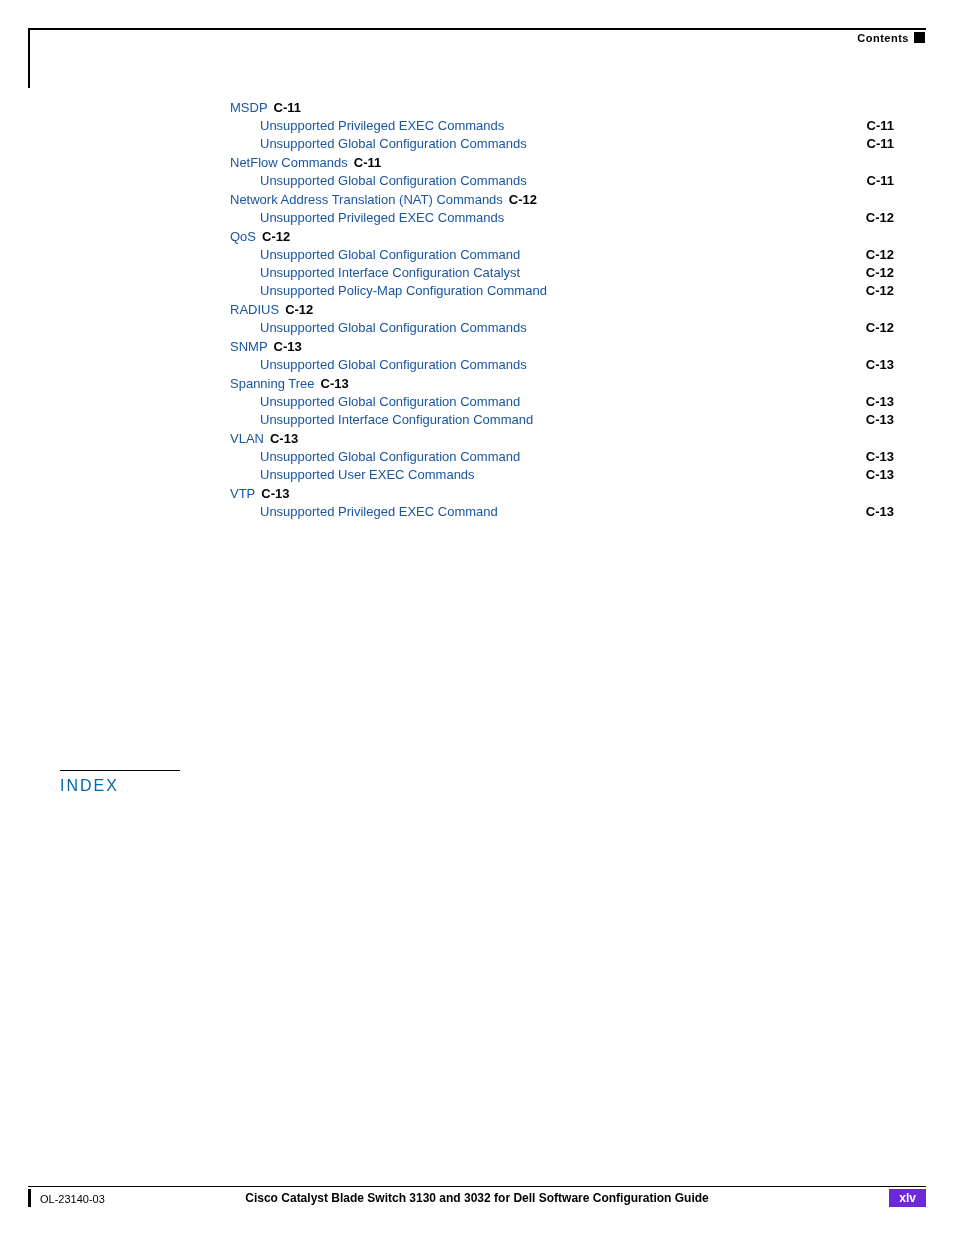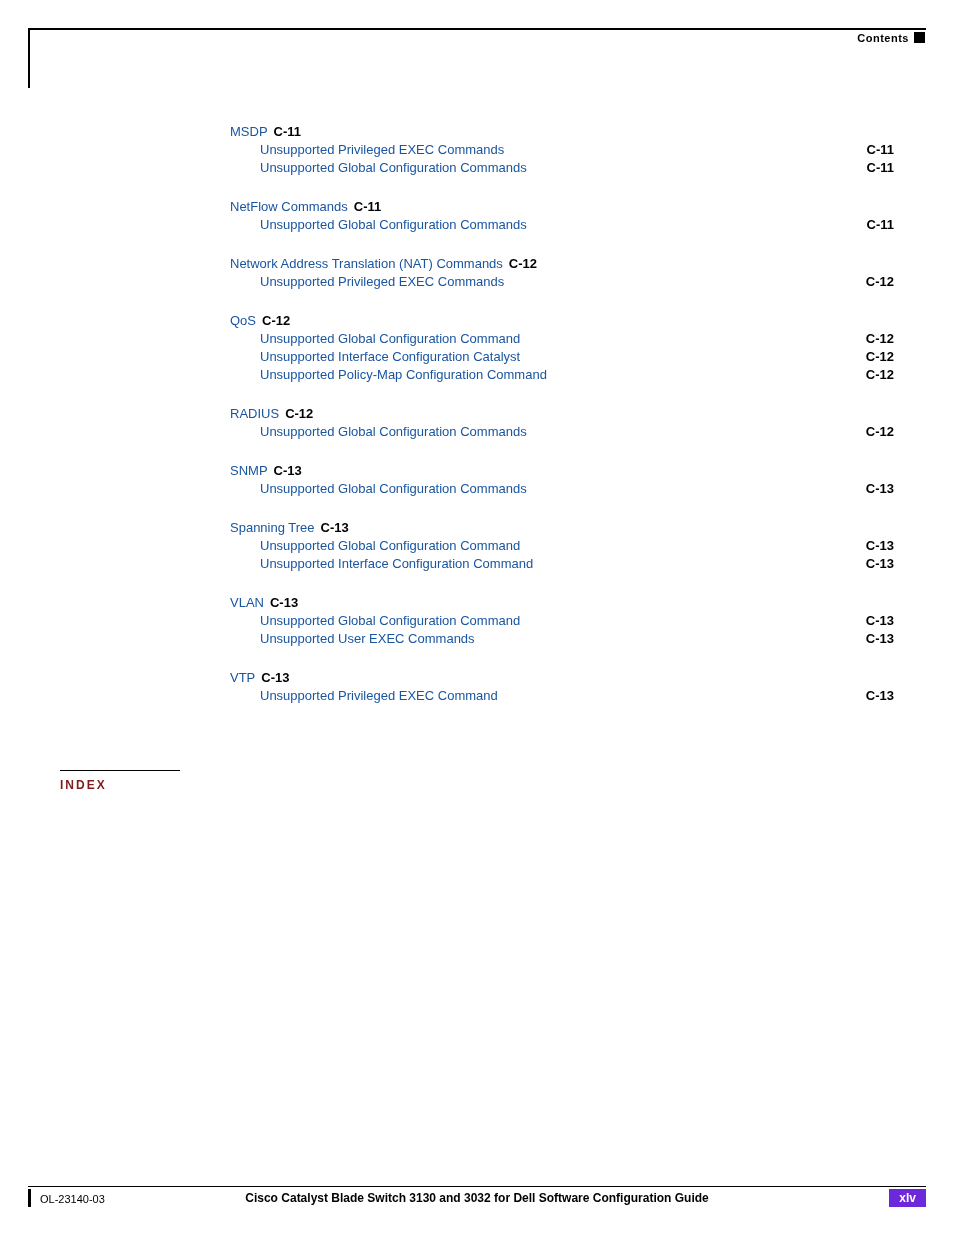--- a/index.html
+++ b/index.html
@@ -64,21 +64,20 @@
 
     
     .toc-section {
       margin-bottom: 4px;
     }
 
     .toc-level1 {
       display: flex;
       align-items: flex-end;
       margin-bottom: 3px;
-      margin-top: 24px;
     }
 
     .toc-level2 {
       display: flex;
       align-items: flex-start;
       margin-bottom: 3px;
       padding-left: 30px;
     }
 
     .toc-link {
@@ -111,24 +110,24 @@
     .index-section {
       position: absolute;
       top: 770px;
       left: 60px;
       border-top: 1px solid #000;
       padding-top: 6px;
       width: 120px;
     }
 
     .index-title {
-      font-size: 12px;
-      font-weight: bold;
+      font-size: 16px;
+      font-weight: normal;
       letter-spacing: 2px;
-      color: #7f1d1d;
+      color: #0369a1;
       text-transform: uppercase;
     }
 
     .footer-line {
       position: absolute;
       bottom: 48px;
       left: 28px;
       right: 28px;
       height: 1px;
       background: #000;

